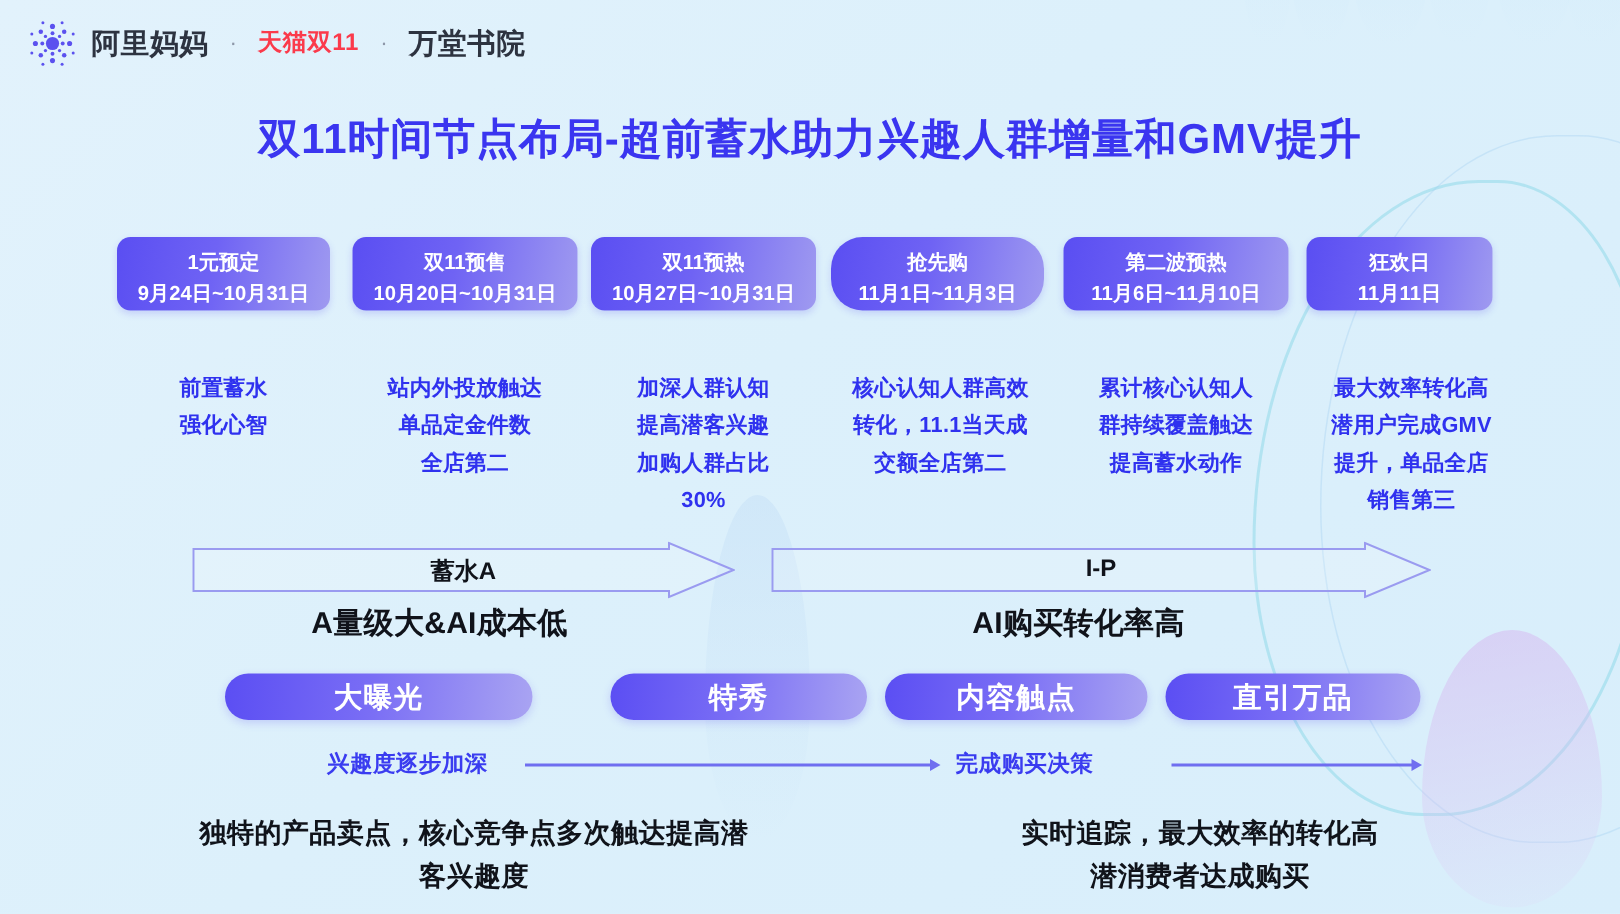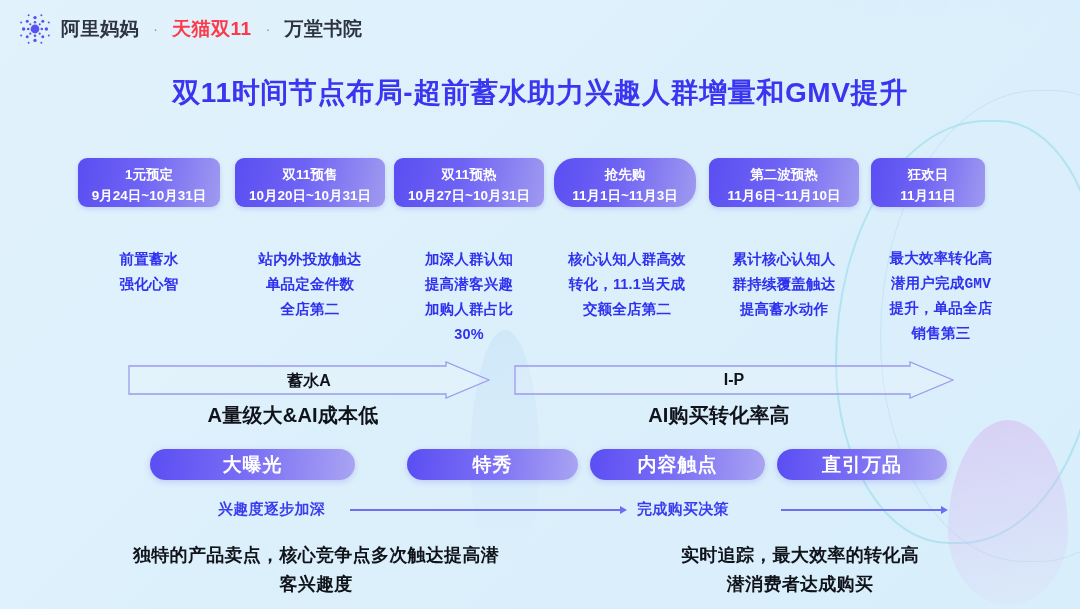--- a/index.html
+++ b/index.html
@@ -30,21 +30,21 @@
     position:absolute;left:0;top:0;width:1080px;height:57px;
     display:flex;align-items:center;gap:9px;padding-left:18px;box-sizing:border-box;
   }
   #logo{width:34px;height:34px;position:relative;flex:0 0 auto;}
   .brand{
     font-size:19px;font-weight:700;color:#2d3340;letter-spacing:.5px;
     white-space:nowrap;
   }
   .dotsep{color:#8d97a8;font-size:15px;padding:0 5px;}
   .brand-red{
-    font-size:19px;font-weight:800;color:#fb3a4b;letter-spacing:.5px;white-space:nowrap;
+    font-size:16px;font-weight:800;color:#fb3a4b;letter-spacing:.5px;white-space:nowrap;
   }
   
   #title{
     position:absolute;left:0;top:74px;width:1080px;text-align:center;
     font-size:28px;font-weight:800;color:#3a35f0;letter-spacing:.6px;
   }
   
   .chip{
     position:absolute;box-sizing:border-box;
     border-radius:9px;color:#fff;text-align:center;
@@ -171,41 +171,41 @@
     <span class="l2">10月27日~10月31日</span>
   </div>
   <div class="chip" style="left:554px;top:158px;width:142px;height:49px;border-radius:21px;">
     <span class="l1">抢先购</span>
     <span class="l2">11月1日~11月3日</span>
   </div>
   <div class="chip" style="left:709px;top:158px;width:150px;height:49px;">
     <span class="l1">第二波预热</span>
     <span class="l2">11月6日~11月10日</span>
   </div>
-  <div class="chip" style="left:871px;top:158px;width:114px;height:49px;">
+  <div class="chip" style="left:871px;top:158px;width:124px;height:49px;">
     <span class="l1">狂欢日</span>
     <span class="l2">11月11日</span>
   </div>
 
   <div class="coldesc" style="left:76px;top:247px;width:146px;white-space:pre-line;">前置蓄水
 强化心智</div>
   <div class="coldesc" style="left:232px;top:247px;width:156px;white-space:pre-line;">站内外投放触达
 单品定金件数
 全店第二</div>
   <div class="coldesc" style="left:392px;top:247px;width:154px;white-space:pre-line;">加深人群认知
 提高潜客兴趣
 加购人群占比
 30%</div>
   <div class="coldesc" style="left:548px;top:247px;width:158px;white-space:pre-line;">核心认知人群高效
 转化，11.1当天成
 交额全店第二</div>
   <div class="coldesc" style="left:708px;top:247px;width:152px;white-space:pre-line;">累计核心认知人
 群持续覆盖触达
 提高蓄水动作</div>
-  <div class="coldesc" style="left:866px;top:247px;width:150px;white-space:pre-line;font-family:Liberation Mono, monospace;">最大效率转化高
+  <div class="coldesc" style="left:866px;top:247px;width:150px;white-space:pre-line;">最大效率转化高
 潜用户完成GMV
 提升，单品全店
 销售第三</div>
 
   <div class="arrowbox" style="left:128px;top:361px;width:362px;height:38px;">
     <svg class="arrowshape" viewBox="0 0 362 38" preserveAspectRatio="none" aria-hidden="true">
       <polygon points="1,5 318,5 318,1 361,19 318,37 318,33 1,33" fill="rgba(255,255,255,0.16)" stroke="#9a9bf0" stroke-width="1.3"></polygon>
     </svg>
     <div class="arrowlabel">蓄水A</div>
   </div>

